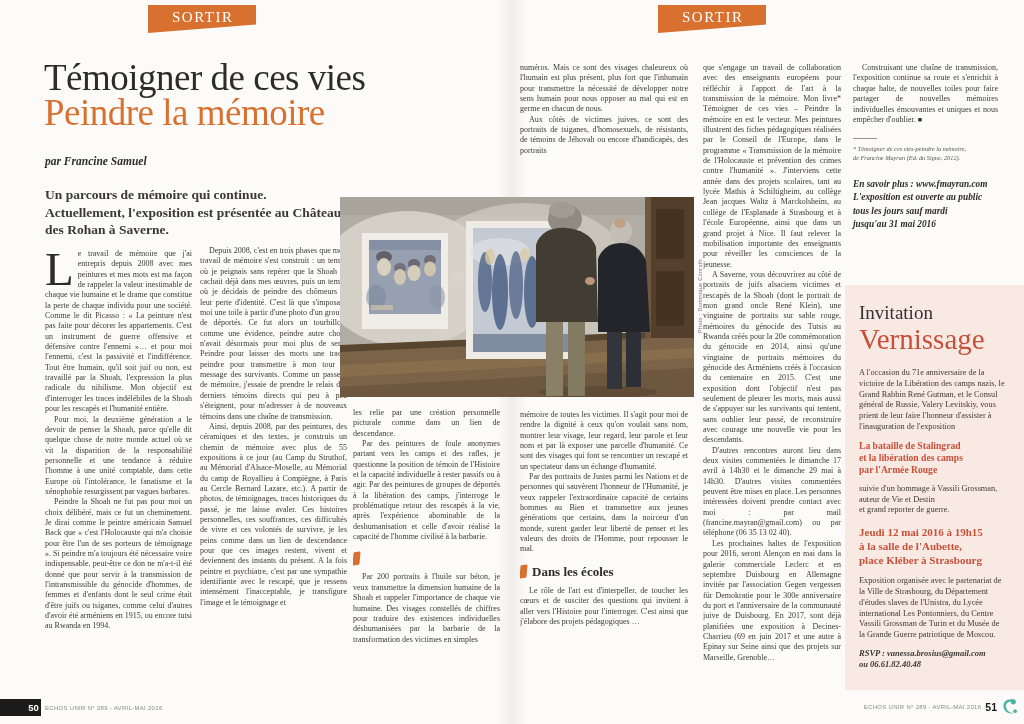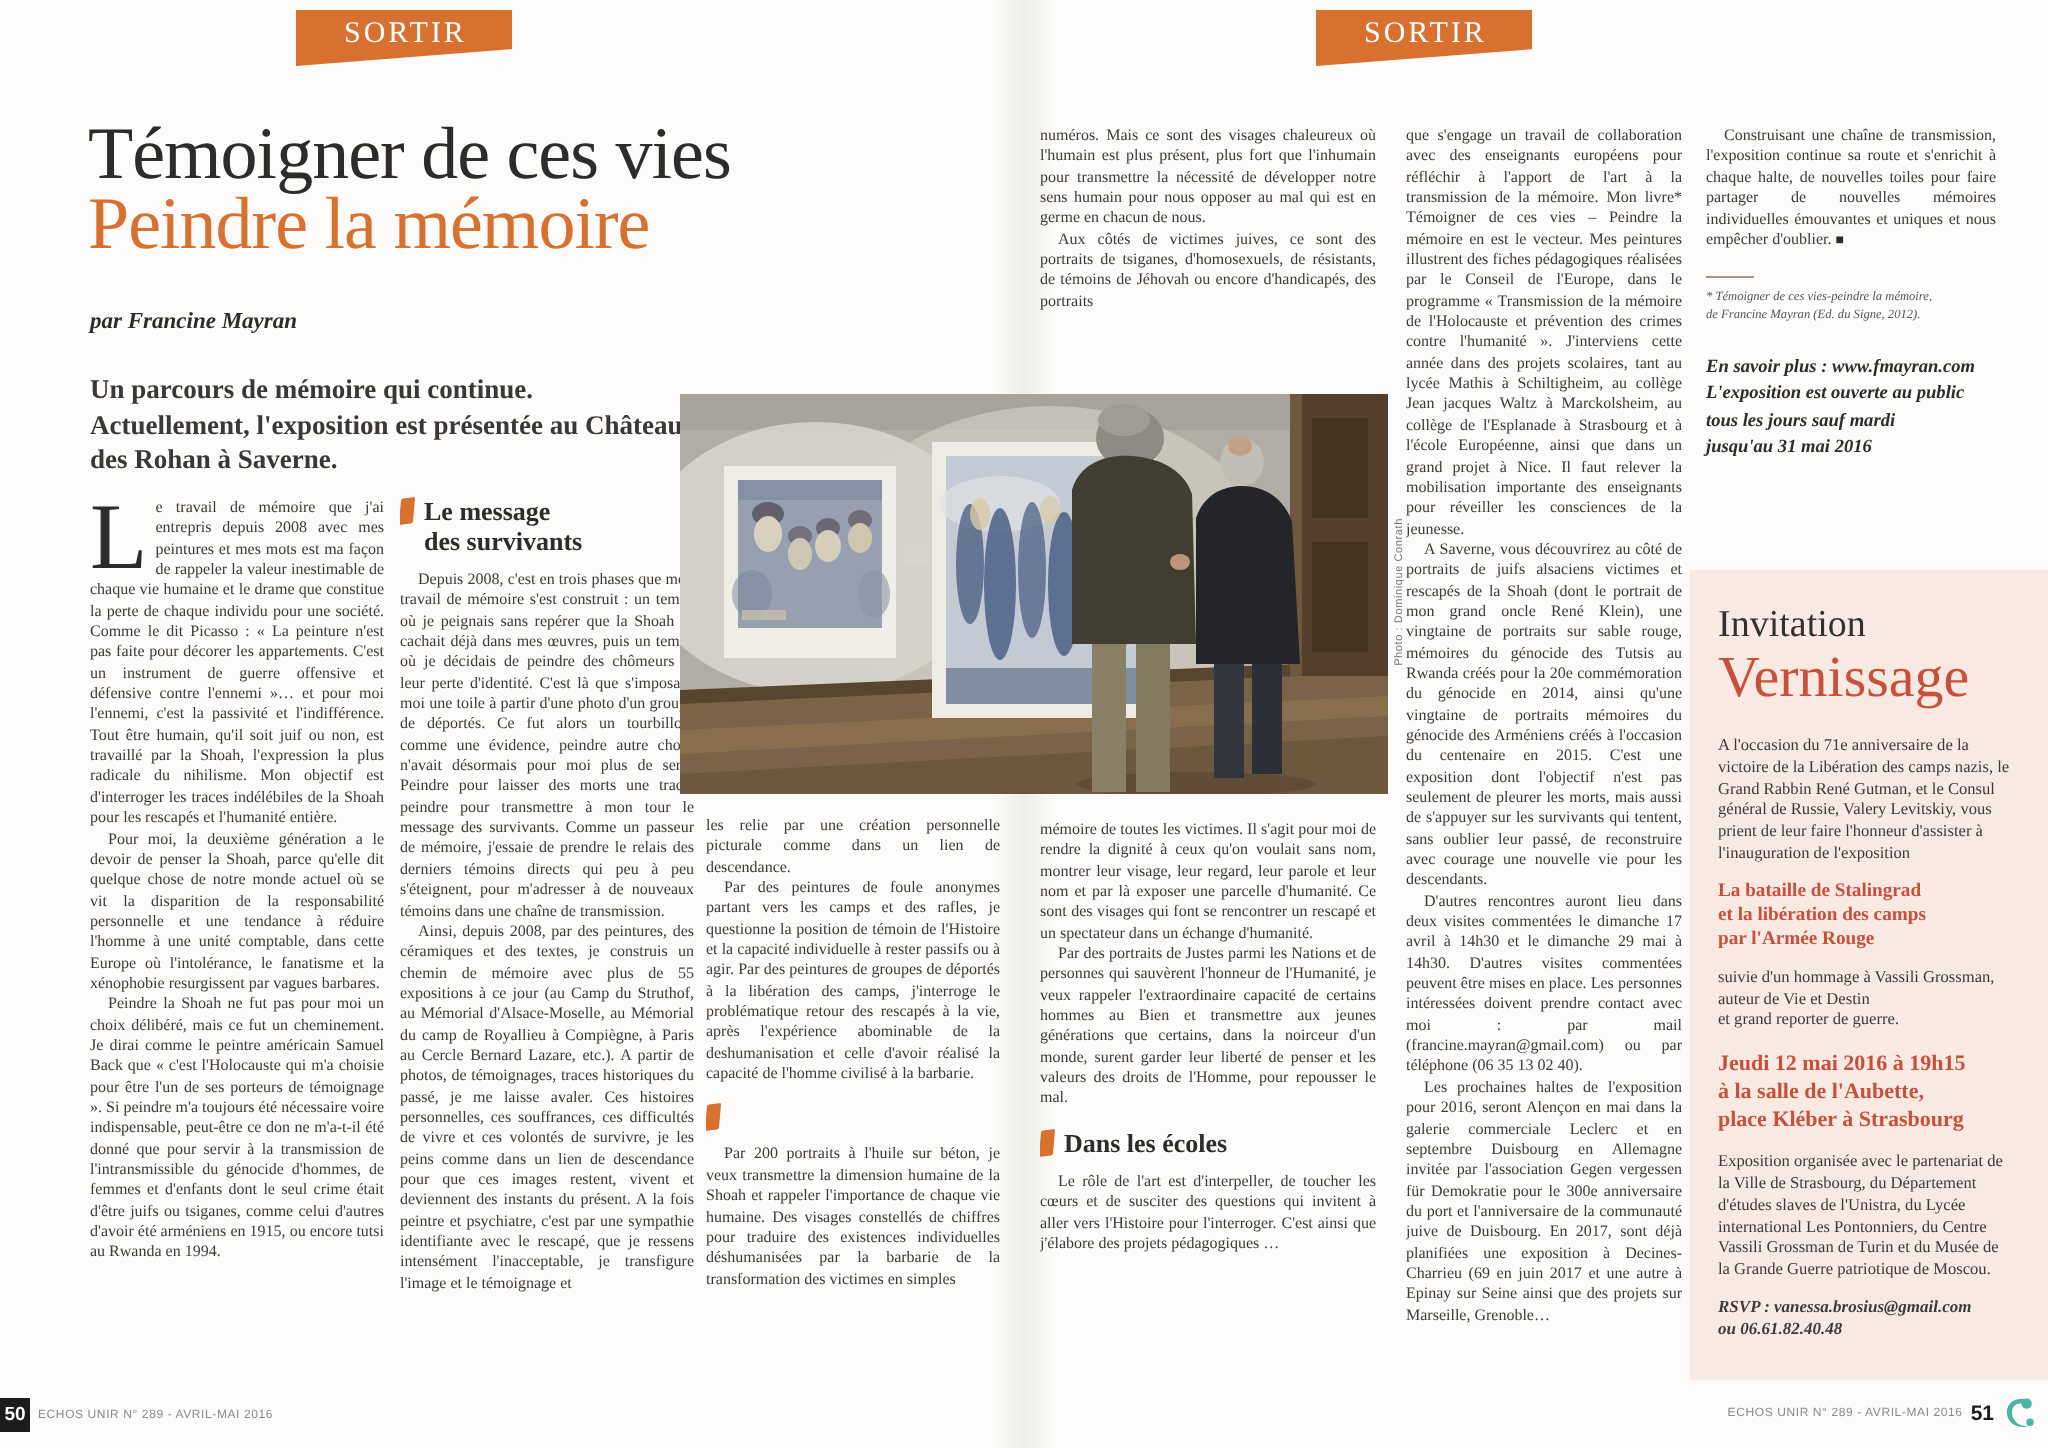--- a/index.html
+++ b/index.html
@@ -61,56 +61,51 @@
   .inv-title { font-size:29px; line-height:31px; color:#c8503a; margin-bottom:13px; }
   .inv-p { font-size:8.3px; line-height:10.8px; margin:0 0 7px; text-align:left; }
   .inv-event { font-weight:bold; font-size:9.6px; line-height:12px; color:#c8503a; margin:7px 0 8px; }
   .inv-date { font-weight:bold; font-size:11px; line-height:14px; color:#c8503a; margin:9px 0 9px; }
   .inv-rsvp { font-weight:bold; font-style:italic; font-size:8.5px; line-height:11.5px; margin-top:7px; }
 
   .preline { white-space:pre-line; }
 
   .footer-left { position:absolute; left:0; top:699px; display:flex; align-items:center; gap:4px; }
   .pageno-left { background:#1c1c1c; color:#fff; font-weight:bold; font-size:9.5px; width:15px; height:17px;
-    display:flex; align-items:center; justify-content:center; font-family:"Liberation Sans",sans-serif; }
+    display:flex; align-items:center; justify-content:center; font-family:"Liberation Sans",sans-serif;padding-left:26px; }
   .footer-text { font-family:"Liberation Sans",sans-serif; font-size:6px; letter-spacing:.3px; color:#8a8a8a; }
   .footer-right { position:absolute; right:6px; top:697px; display:flex; align-items:center; gap:4px;text-align:right; }
   .pageno-right { font-weight:bold; font-size:10.5px; color:#1c1c1c; font-family:"Liberation Sans",sans-serif; }
 </style>
 </head>
 <body>
 
 <div class="spread">
   <div class="gutter"></div>
 
   <div class="banner banner-left">
     <span>SORTIR</span>
   </div>
   <div class="banner banner-right">
     <span>SORTIR</span>
   </div>
 
   <h1 class="title"><span class="t1">Témoigner de ces vies</span><br><span class="t2">Peindre la mémoire</span></h1>
-  <div class="byline">par Francine Mayran</div>
+  <div class="byline">par Francine Samuel</div>
   <div class="standfirst">Un parcours de mémoire qui continue. Actuellement, l'exposition est présentée au Château des Rohan à Saverne.</div>
 
   <div class="col col1">
     <p class="lead-p"><span class="dropcap">L</span><span>e travail de mémoire que j'ai entrepris depuis 2008 avec mes peintures et mes mots est ma façon de rappeler la valeur inestimable de chaque vie humaine et le drame que constitue la perte de chaque individu pour une société. Comme le dit Picasso : « La peinture n'est pas faite pour décorer les appartements. C'est un instrument de guerre offensive et défensive contre l'ennemi »… et pour moi l'ennemi, c'est la passivité et l'indifférence. Tout être humain, qu'il soit juif ou non, est travaillé par la Shoah, l'expression la plus radicale du nihilisme. Mon objectif est d'interroger les traces indélébiles de la Shoah pour les rescapés et l'humanité entière.</span></p>
     <div class="plist">
         <p>Pour moi, la deuxième génération a le devoir de penser la Shoah, parce qu'elle dit quelque chose de notre monde actuel où se vit la disparition de la responsabilité personnelle et une tendance à réduire l'homme à une unité comptable, dans cette Europe où l'intolérance, le fanatisme et la xénophobie resurgissent par vagues barbares.</p>
         <p>Peindre la Shoah ne fut pas pour moi un choix délibéré, mais ce fut un cheminement. Je dirai comme le peintre américain Samuel Back que « c'est l'Holocauste qui m'a choisie pour être l'un de ses porteurs de témoignage ». Si peindre m'a toujours été nécessaire voire indispensable, peut-être ce don ne m'a-t-il été donné que pour servir à la transmission de l'intransmissible du génocide d'hommes, de femmes et d'enfants dont le seul crime était d'être juifs ou tsiganes, comme celui d'autres d'avoir été arméniens en 1915, ou encore tutsi au Rwanda en 1994.</p>
       </div>
   </div>
 
   <div class="col col2">
-    <div class="colhead">
-      <span class="marker"></span>
-      <span class="htext">Le message
-des survivants</span>
-    </div>
     <div class="plist">
         <p>Depuis 2008, c'est en trois phases que mon travail de mémoire s'est construit : un temps où je peignais sans repérer que la Shoah se cachait déjà dans mes œuvres, puis un temps où je décidais de peindre des chômeurs et leur perte d'identité. C'est là que s'imposa à moi une toile à partir d'une photo d'un groupe de déportés. Ce fut alors un tourbillon, comme une évidence, peindre autre chose n'avait désormais pour moi plus de sens. Peindre pour laisser des morts une trace, peindre pour transmettre à mon tour le message des survivants. Comme un passeur de mémoire, j'essaie de prendre le relais des derniers témoins directs qui peu à peu s'éteignent, pour m'adresser à de nouveaux témoins dans une chaîne de transmission.</p>
         <p>Ainsi, depuis 2008, par des peintures, des céramiques et des textes, je construis un chemin de mémoire avec plus de 55 expositions à ce jour (au Camp du Struthof, au Mémorial d'Alsace-Moselle, au Mémorial du camp de Royallieu à Compiègne, à Paris au Cercle Bernard Lazare, etc.). A partir de photos, de témoignages, traces historiques du passé, je me laisse avaler. Ces histoires personnelles, ces souffrances, ces difficultés de vivre et ces volontés de survivre, je les peins comme dans un lien de descendance pour que ces images restent, vivent et deviennent des instants du présent. A la fois peintre et psychiatre, c'est par une sympathie identifiante avec le rescapé, que je ressens intensément l'inacceptable, je transfigure l'image et le témoignage et</p>
       </div>
   </div>
 
   <div class="col col3">
     <div class="plist cont">
         <p>les relie par une création personnelle picturale comme dans un lien de descendance.</p>
         <p>Par des peintures de foule anonymes partant vers les camps et des rafles, je questionne la position de témoin de l'Histoire et la capacité individuelle à rester passifs ou à agir. Par des peintures de groupes de déportés à la libération des camps, j'interroge le problématique retour des rescapés à la vie, après l'expérience abominable de la deshumanisation et celle d'avoir réalisé la capacité de l'homme civilisé à la barbarie.</p>

